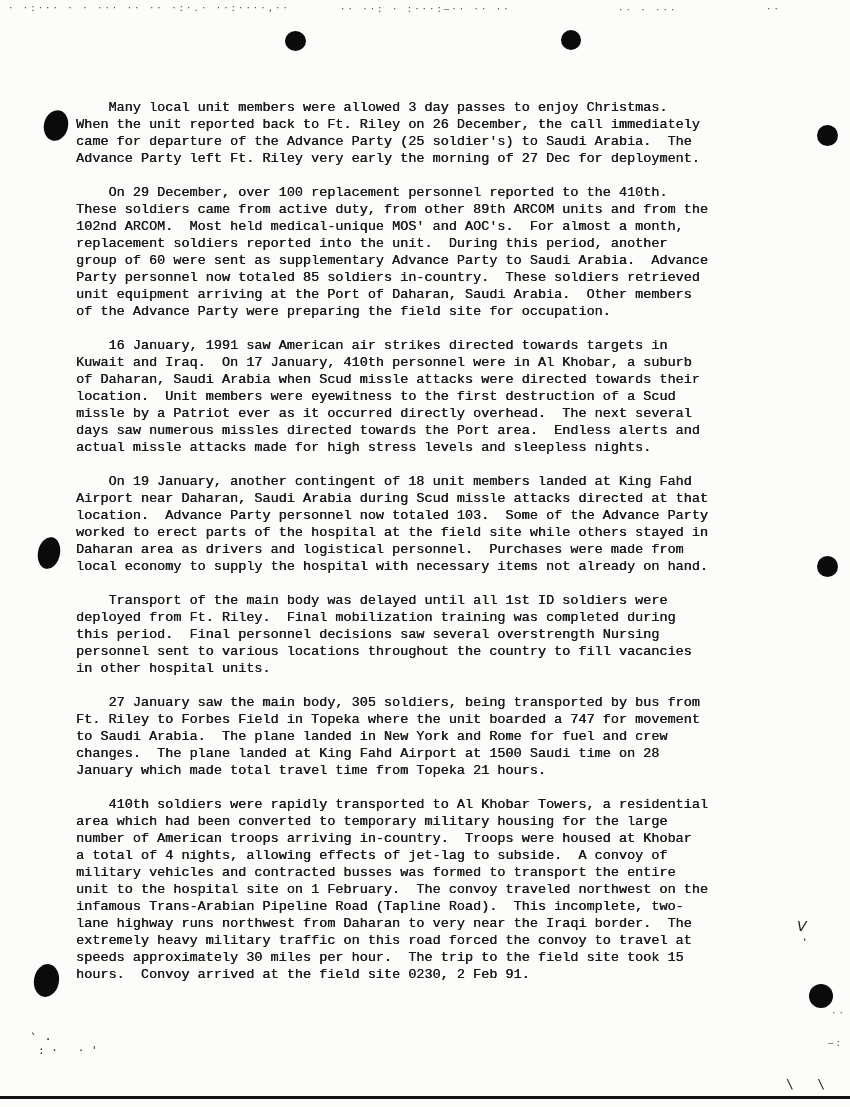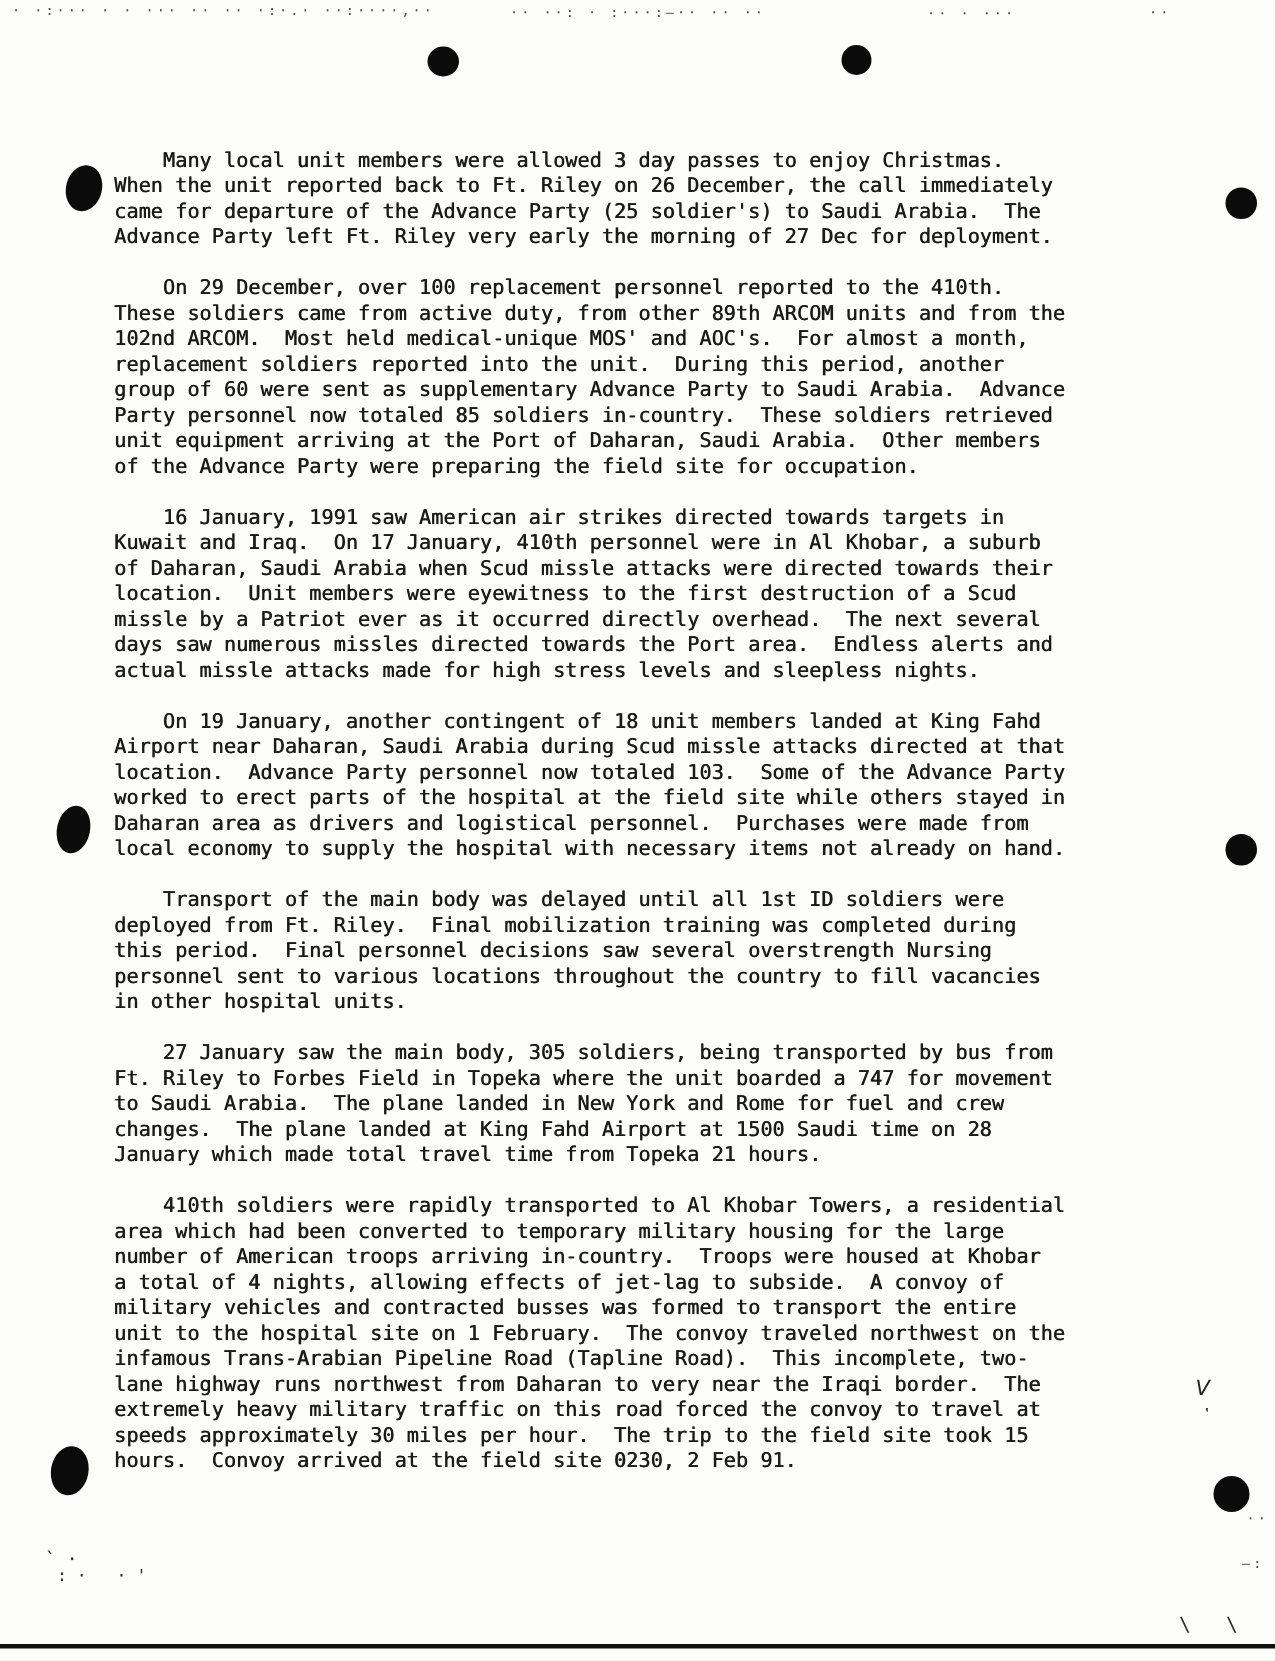--- a/index.html
+++ b/index.html
@@ -18,20 +18,21 @@
     top: 99px;
     width: 690px;
     font-size: 13.5px;
     line-height: 17px;
     color: #1b1b1b;
     text-shadow: 0.35px 0 0 currentColor;
   }
   .para {
     margin: 0 0 17px 0;
     white-space: pre;
+    font-family: Liberation Mono, monospace;
   }
   .dot {
     position: absolute;
     background: #0b0b0b;
     border-radius: 50%;
   }
   .noise {
     position: absolute;
     color: #4a4a48;
     font-size: 9px;

